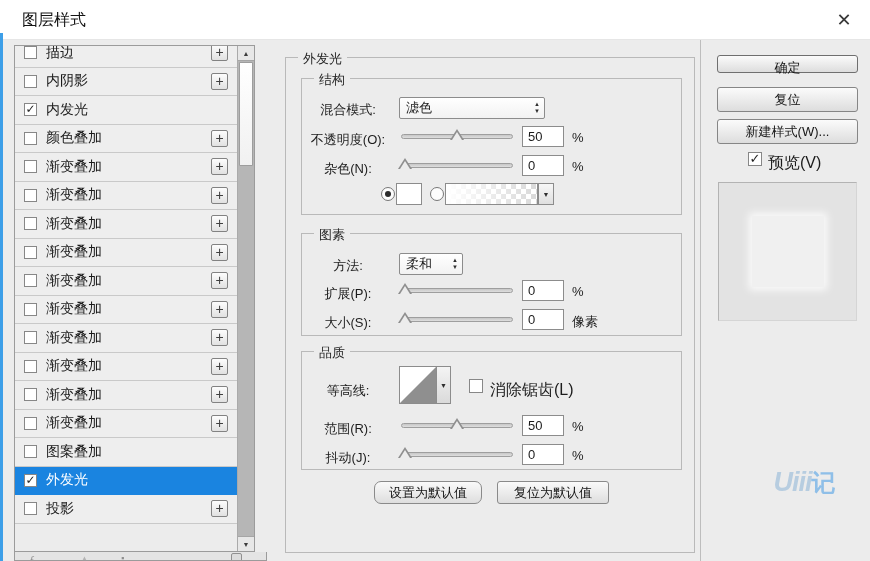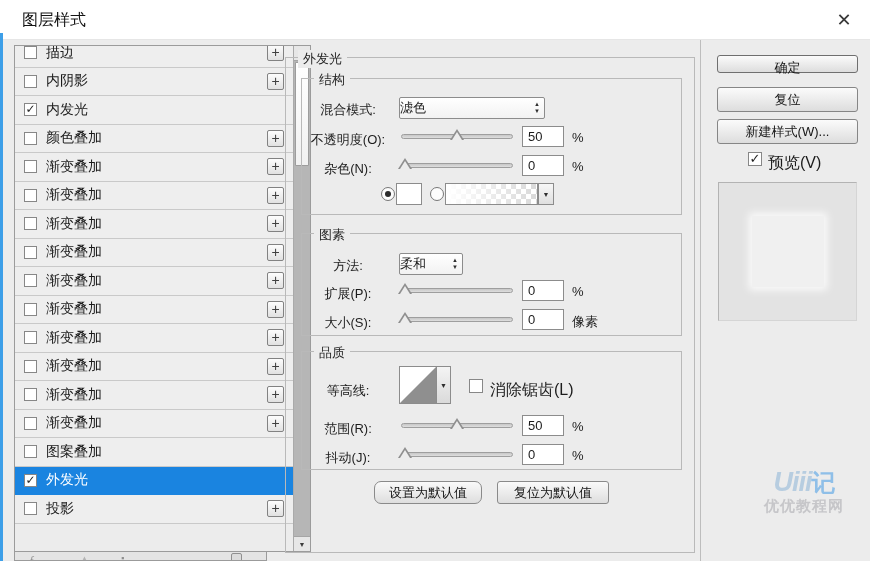--- a/index.html
+++ b/index.html
@@ -5,21 +5,21 @@
   * { margin:0; padding:0; box-sizing:border-box; }
   html,body { width:870px; height:561px; overflow:hidden; }
   body { font-family:"Liberation Sans","DejaVu Sans",sans-serif; background:#ececec; position:relative; color:#1c1c1c; }
 
   .titlebar { position:absolute; left:0; top:0; width:870px; height:40px; background:#ffffff; border-bottom:1px solid #e6e6e6; }
   .window-title { position:absolute; left:22px; top:10px; font-size:16px; color:#141414; }
   .close-btn { position:absolute; right:13px; top:7px; width:26px; height:26px; text-align:center; line-height:26px; font-size:18px; color:#3a3a3a; cursor:default; }
   .blue-edge { position:absolute; left:0; top:33px; width:3px; height:528px; background:#3d9fe8; }
 
   
-  .list-wrap { position:absolute; left:14px; top:45px; width:297px; height:507px; border:1px solid #9b9b9b; background:#ececec; overflow:hidden; }
+  .list-wrap { position:absolute; left:14px; top:45px; width:241px; height:507px; border:1px solid #9b9b9b; background:#ececec; overflow:hidden; }
   .rows { position:absolute; left:0; top:0; right:17px; bottom:0; overflow:hidden; }
   .row { height:28.5px; display:flex; align-items:center; padding-left:9px; gap:9px; background:#eeeeee; border-bottom:1px solid #c9c9c9; position:relative; }
   .row.partial { margin-top:-7px; }
   .row.selected { background:#1a84e0; border-bottom-color:#1a84e0; }
   .row.selected .lbl { color:#ffffff; }
   .cb { width:13px; height:13px; background:#ffffff; border:1px solid #878787; font-size:12px; line-height:11px; text-align:center; color:#1f1f1f; flex:0 0 auto; }
   .lbl { font-size:14px; color:#1b1b1b; white-space:nowrap; }
   .plus { margin-left:auto; margin-right:9px; width:17px; height:17px; border:1px solid #828282; border-radius:2px; background:linear-gradient(#fdfdfd,#e1e1e1); font-size:14px; line-height:14px; text-align:center; color:#3f3f3f; flex:0 0 auto; }
   .scrollbar { position:absolute; right:0; top:0; bottom:0; width:17px; background:#b6b6b6; border-left:1px solid #aaaaaa; }
   .scr-btn { position:absolute; left:0; width:16px; height:15px; background:#e7e7e7; text-align:center; font-size:7px; line-height:15px; color:#3c3c3c; }
@@ -30,21 +30,21 @@
   .list-footer span { position:absolute; top:1px; font-size:11px; color:#8d8d8d; }
   .trash-top { position:absolute; top:3px; right:24px; width:11px; height:8px; border:1px solid #909090; border-radius:2px 2px 0 0; background:#dcdcdc; }
 
   
   .vdivider { position:absolute; left:700px; top:40px; width:1px; height:521px; background:#bdbdbd; }
   .group { position:absolute; border:1px solid #b9b9b9; }
   .legend { position:absolute; top:-8px; left:12px; background:#ececec; padding:0 5px; font-size:13px; color:#262626; white-space:nowrap; }
   .flabel { position:absolute; left:0; width:92px; text-align:center; font-size:13px; color:#1c1c1c; white-space:nowrap; }
   .unit { position:absolute; font-size:13px; color:#1c1c1c; }
   .numfield { position:absolute; width:42px; height:21px; background:#ffffff; border:1px solid #8c8c8c; font-size:13px; line-height:19px; padding-left:5px; }
-  .combo { position:absolute; height:22px; background:linear-gradient(#ffffff,#f2f2f2); border:1px solid #8c8c8c; border-radius:2px; font-size:13px; line-height:20px; }
+  .combo { position:absolute; height:22px; background:linear-gradient(#ffffff,#f2f2f2); border:1px solid #8c8c8c; border-radius:2px; font-size:13px; line-height:20px; padding-left:6px; }
   .spin { position:absolute; right:4px; top:3px; display:flex; flex-direction:column; align-items:center; font-size:6px; line-height:7px; color:#2e2e2e; }
   .slider { position:absolute; width:112px; height:12px; }
   .track { position:absolute; left:0; right:0; top:4px; height:5px; background:linear-gradient(#c7c7c7,#dedede); border:1px solid #9e9e9e; border-radius:3px; }
   .sthumb { position:absolute; top:-1px; width:0; height:0; border-left:7px solid transparent; border-right:7px solid transparent; border-bottom:11px solid #8f8f8f; transform:translateX(-50%); }
   .sthumb::after { content:""; position:absolute; left:-5px; top:2.5px; border-left:5px solid transparent; border-right:5px solid transparent; border-bottom:8px solid #ececec; }
   .radio { position:absolute; width:14px; height:14px; border:1px solid #777777; border-radius:50%; background:#fdfdfd; }
   .radio.sel::after { content:""; position:absolute; left:3px; top:3px; width:6px; height:6px; border-radius:50%; background:#2b2b2b; }
   .swatch { position:absolute; width:26px; height:22px; background:#ffffff; border:1px solid #8c8c8c; }
   .gradbar { position:absolute; width:93px; height:22px; border:1px solid #8c8c8c;
     background-image:linear-gradient(to right,#ffffff,rgba(255,255,255,0)),
@@ -300,14 +300,13 @@
 <div class="rbtn" style="top:119px;">新建样式(W)...</div>
 <span class="checkbox" style="left:748px; top:152px;">✓</span>
 <span class="cblabel" style="left:768px; top:153px;">预览(V)</span>
 
 <div class="preview-box">
   <div class="preview-glow"></div>
 </div>
 
 <div class="watermark">
   <div class="wm-logo"><span class="l1">Uiii</span><span class="l2">记</span></div>
-  <div class="wm-text">优优教程网</div>
 </div>
 
 </body></html>

